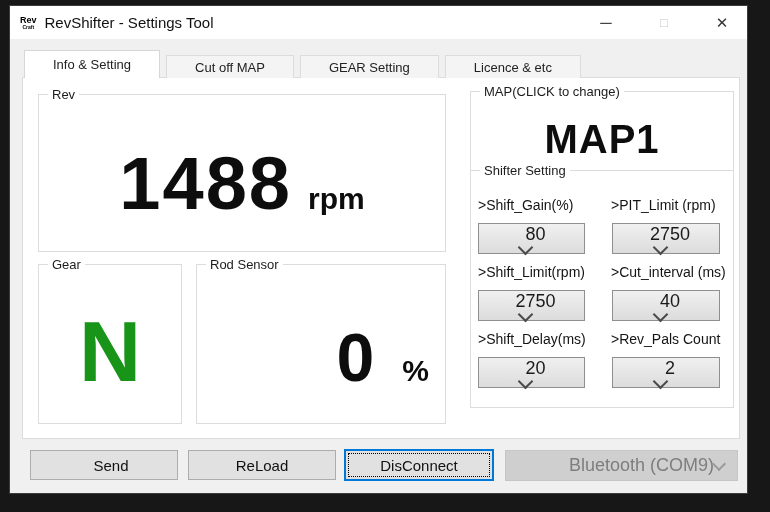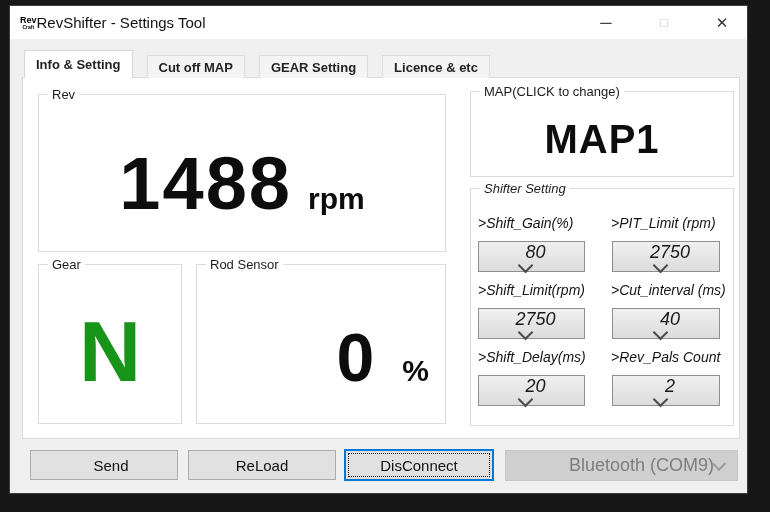--- a/index.html
+++ b/index.html
@@ -15,36 +15,36 @@
   .titlebar{
     position:absolute;left:0;top:0;width:100%;height:33px;background:#ffffff;
     display:flex;align-items:center;
   }
   .app-icon{
     margin-left:10px;display:flex;flex-direction:column;align-items:center;
     line-height:1;color:#000;font-weight:bold;
   }
   .app-icon .t1{font-size:9px;letter-spacing:0px;}
   .app-icon .t2{font-size:5px;}
-  .title-text{font-size:15px;color:#111;}
+  .title-text{margin-left:8px;font-size:15px;color:#111;}
   .win-controls{margin-left:auto;display:flex;align-items:stretch;height:100%;}
   .win-btn{
     width:46px;height:100%;display:flex;align-items:center;justify-content:center;
     font-size:14px;color:#333;margin-left:12px;
   }
   .win-btn.minimize{font-size:16px;}
   .win-btn.maximize{color:#c9c9c9;font-size:13px;}
   .win-btn.close{font-size:15px;margin-right:2px;}
   
   .tabstrip{
     position:absolute;left:14px;top:40px;height:32px;display:flex;align-items:flex-end;z-index:3;
   }
   .tab{
-    height:22px;display:flex;align-items:center;padding:0 11px;font-size:13px;color:#222;
-    background:#f4f4f4;border:1px solid #dcdcdc;border-bottom:none;margin-right:14px;white-space:nowrap;font-weight:bold;
+    height:22px;display:flex;align-items:center;padding:0 28px;font-size:13px;color:#222;
+    background:#f4f4f4;border:1px solid #dcdcdc;border-bottom:none;margin-right:6px;white-space:nowrap;
   }
   .tab.active{
     height:27px;background:#ffffff;border:1px solid #d6d6d6;border-bottom:none;
     position:relative;z-index:4;
   }
   .tabpage{
     position:absolute;left:12px;top:71px;width:718px;height:362px;background:#ffffff;
     border:1px solid #dcdcdc;box-sizing:border-box;z-index:2;
   }
   
@@ -52,21 +52,21 @@
     position:absolute;border:1px solid #dcdcdc;background:#fff;box-sizing:border-box;
   }
   .group > .group-label{
     position:absolute;top:-8px;left:9px;background:#fff;padding:0 4px;
     font-size:13px;color:#1c1c1c;line-height:15px;white-space:nowrap;
   }
   .group-rev{left:15px;top:16px;width:408px;height:158px;}
   .group-gear{left:15px;top:186px;width:144px;height:160px;}
   .group-rod{left:173px;top:186px;width:250px;height:160px;}
   .group-map{left:447px;top:13px;width:264px;height:86px;}
-  .group-shifter{left:447px;top:110px;width:264px;height:238px;font-style:italic;}
+  .group-shifter{left:447px;top:92px;width:264px;height:238px;}
   
   .rev-display{
     height:100%;display:flex;justify-content:center;align-items:baseline;padding-top:52px;box-sizing:border-box;
   }
   .rev-value{font-size:74px;font-weight:bold;color:#0d0d0d;line-height:1;letter-spacing:2px;}
   .rev-unit{font-size:30px;font-weight:bold;color:#0d0d0d;margin-left:16px;line-height:1;}
   .map-display{height:100%;display:flex;justify-content:center;align-items:center;padding-top:10px;box-sizing:border-box;cursor:pointer;}
   .map-value{font-size:40px;font-weight:bold;color:#0d0d0d;letter-spacing:1px;line-height:1;}
   .gear-display{height:100%;display:flex;justify-content:center;align-items:center;padding-top:14px;box-sizing:border-box;}
   .gear-value{font-size:86px;font-weight:bold;color:#189418;line-height:1;}

